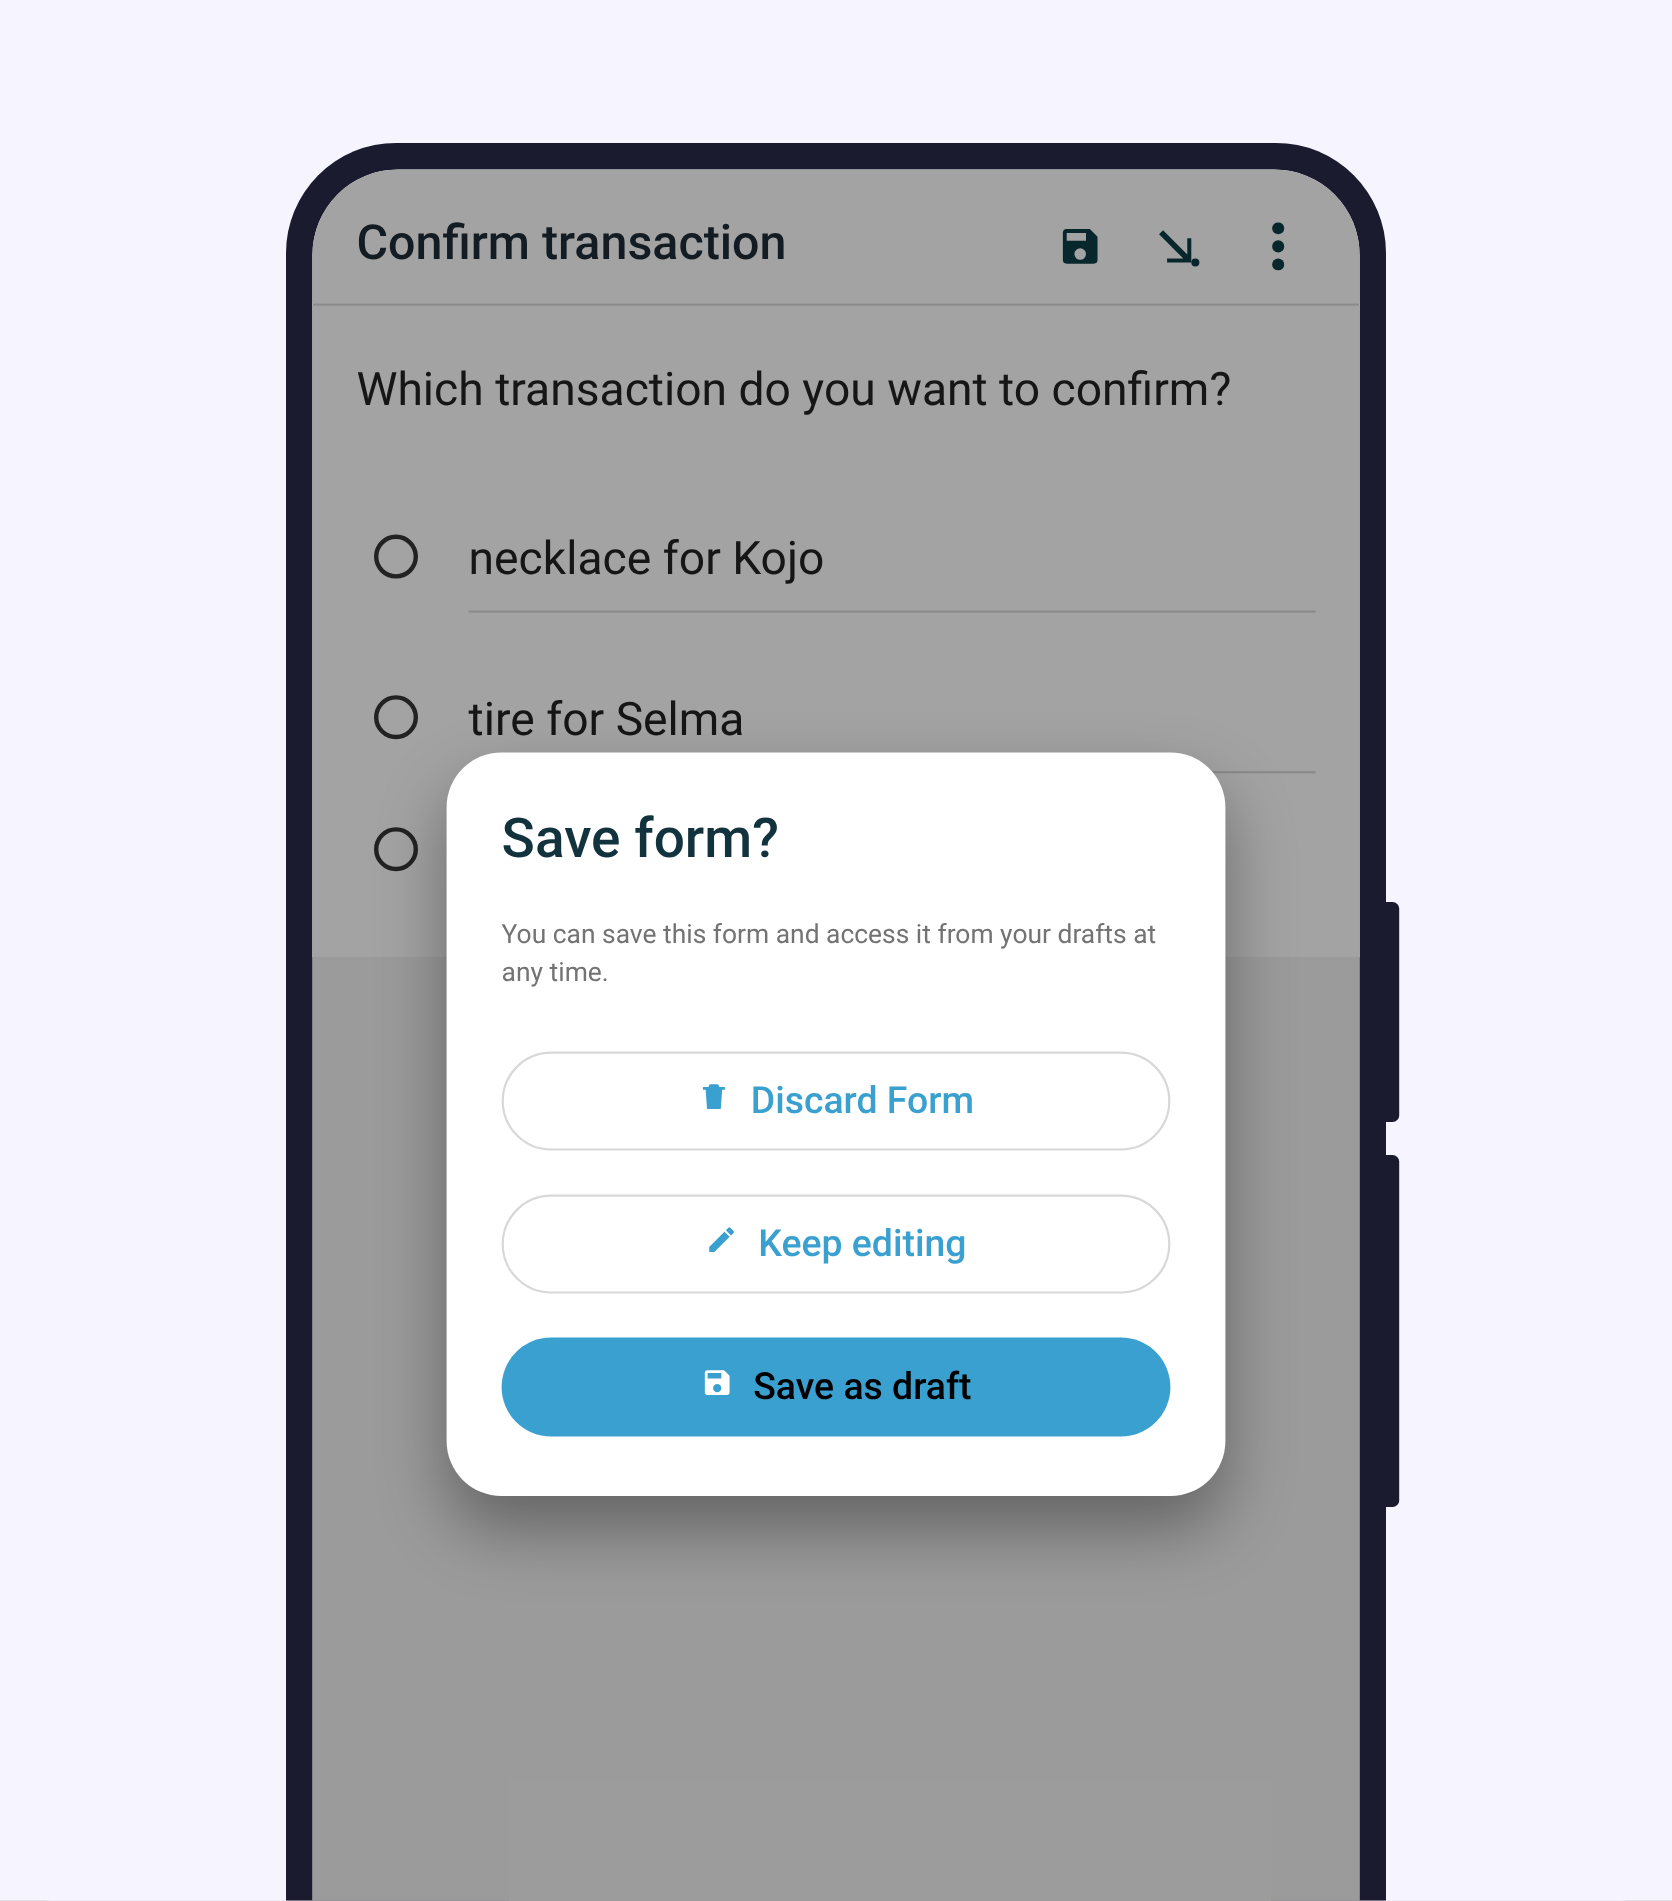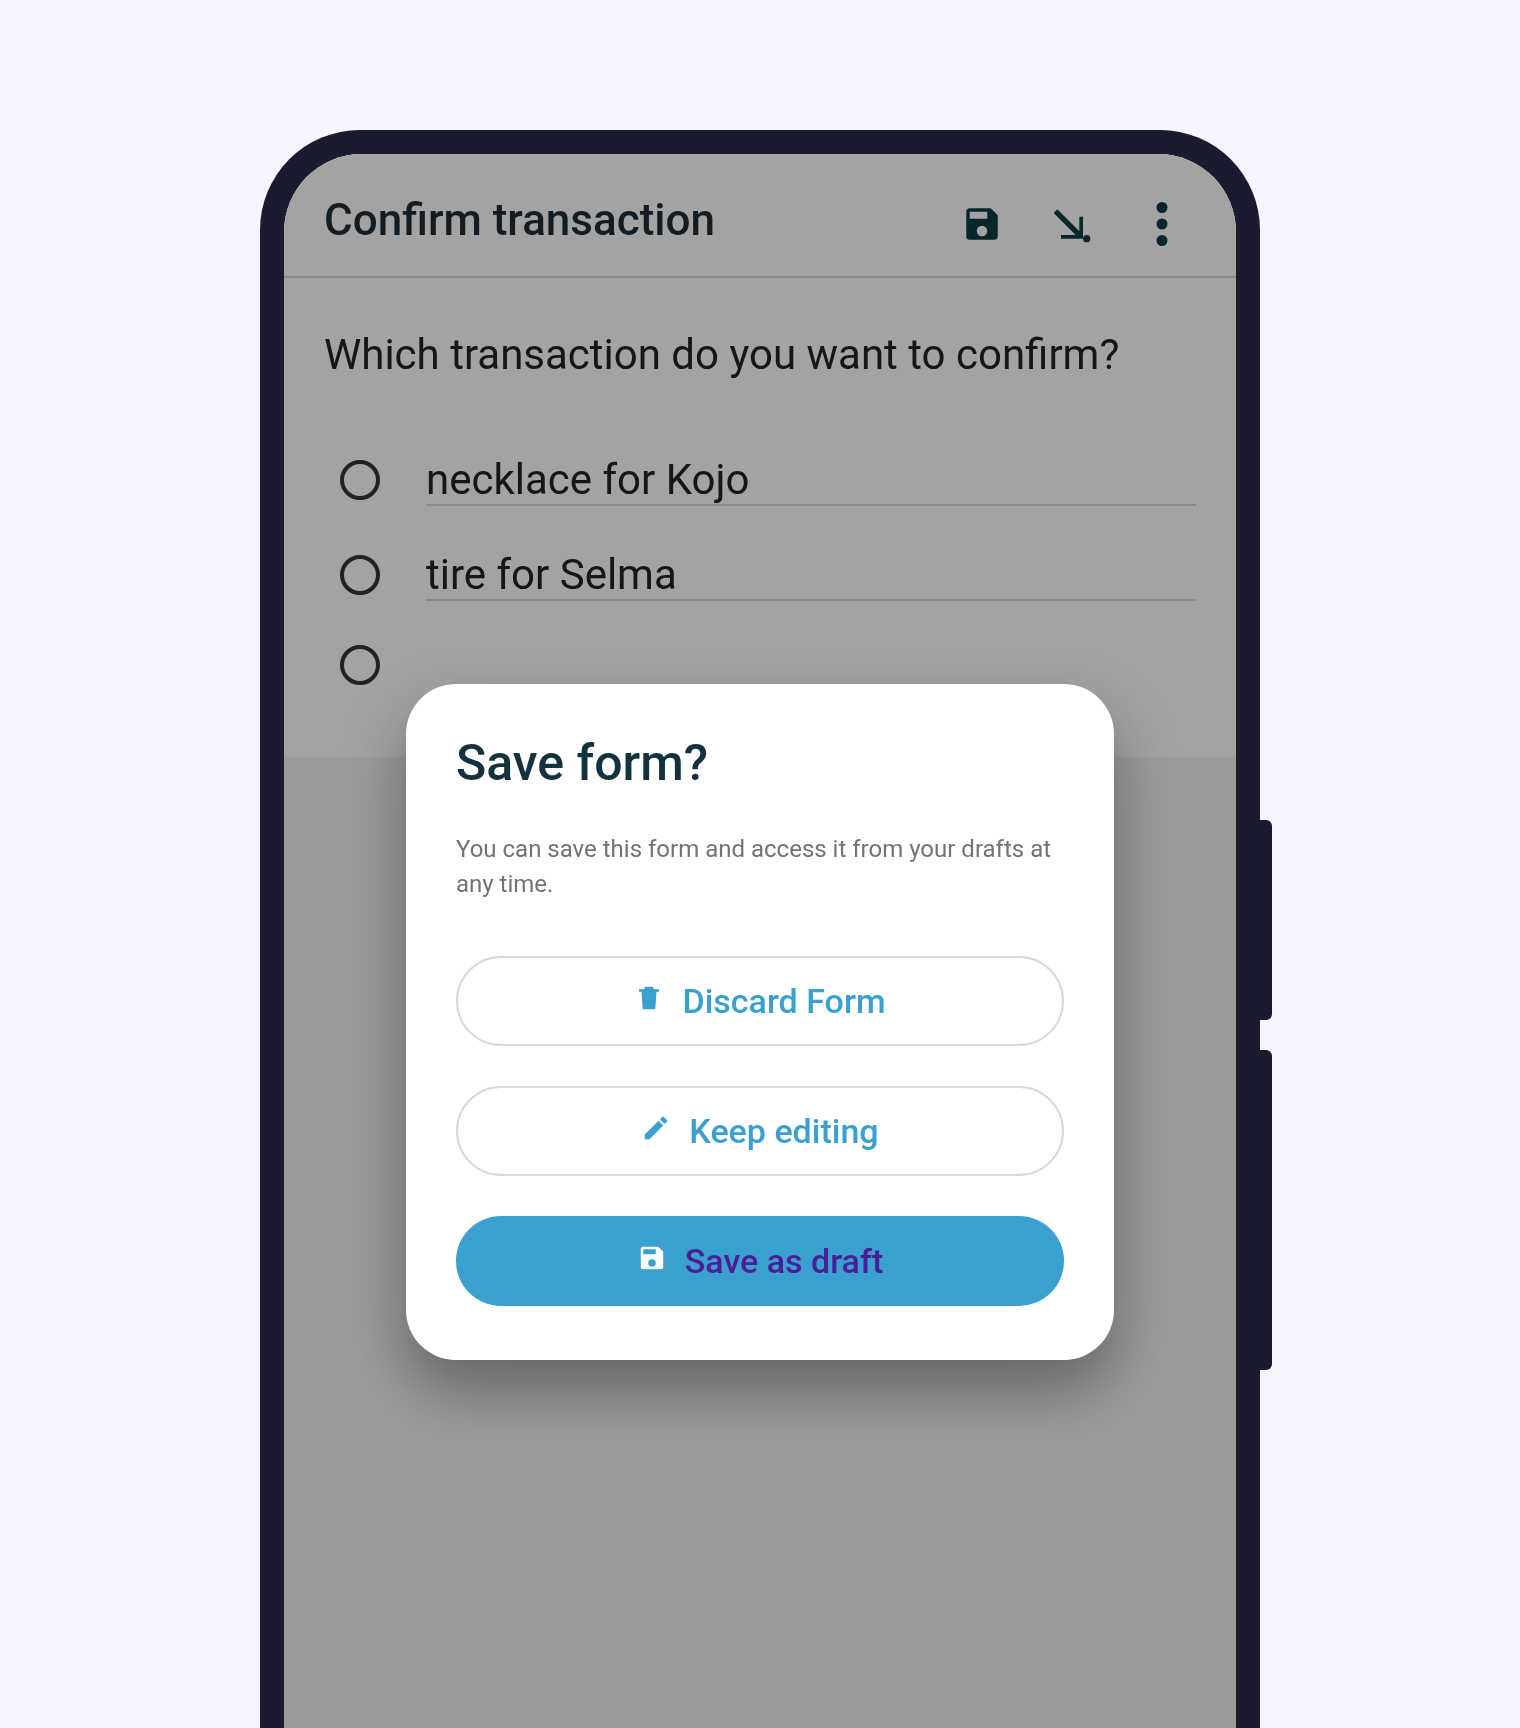--- a/index.html
+++ b/index.html
@@ -103,20 +103,22 @@
     margin-bottom: 50px;
   }
   .option-row {
     display: flex;
     align-items: center;
     gap: 46px;
     padding: 22px 0 22px 16px;
   }
   .option-label-wrap {
     flex: 1;
+    padding-bottom: 22px;
+    margin-top: 29px;
   }
   .option-row:not(:last-child) .option-label-wrap {
     border-bottom: 2px solid #d0d0d0;
   }
   .radio {
     width: 40px;
     height: 40px;
     border: 4px solid #333;
     border-radius: 50%;
     flex-shrink: 0;
@@ -165,21 +167,21 @@
     font-weight: 500;
     cursor: pointer;
   }
   .d-btn.outline {
     border: 2px solid #d8d8d8;
     color: #3aa0cf;
     background: #fff;
   }
   .d-btn.primary {
     background: #3aa0cf;
-    color: #4c1d95;
+    color: #000000;
     border: none;
     text-align: center;
   }
   .d-btn svg { flex-shrink: 0; }
 </style>
 </head>
 <body>
 
 <div class="canvas">
   <div class="phone">

